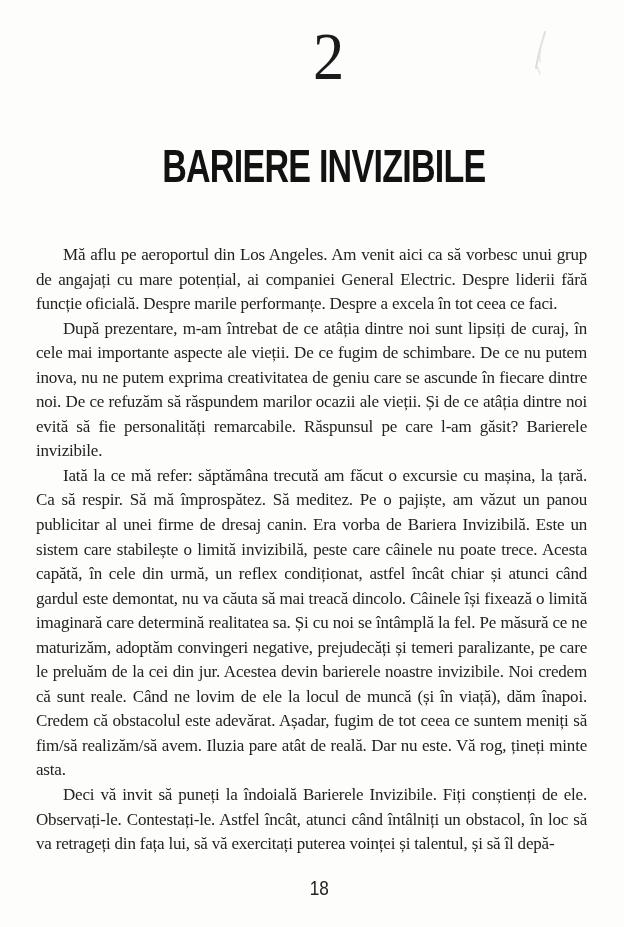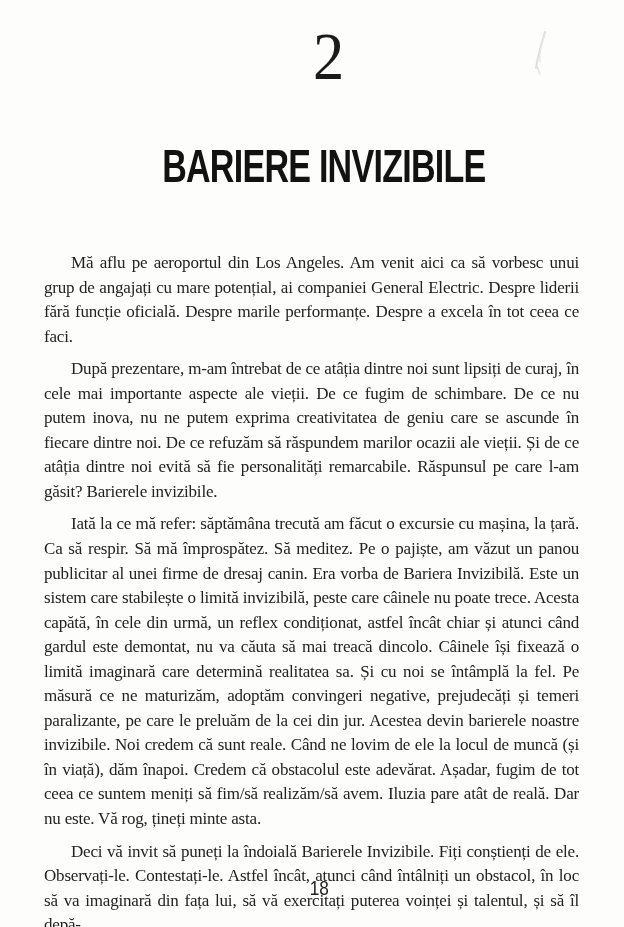--- a/index.html
+++ b/index.html
@@ -62,21 +62,21 @@
     top: 243px;
     left: 36px;
     width: 551px;
     text-align: justify;
     font-size: 17px;
     line-height: 24.55px;
     letter-spacing: -0.2px;
     color: #222222;
   }
   .body-text p {
-    margin: 8px;
+    margin: 0;
     text-indent: 27px;
   }
   .page-number {
     position: absolute;
     top: 876px;
     left: 0;
     right: 0;
     text-align: center;
     padding-left: 18px;
     font-family: "Liberation Sans", sans-serif;
@@ -98,18 +98,18 @@
   <svg class="pencil-mark" viewBox="0 0 34 54">
     <path d="M20 4 C 17 14, 13 26, 11 40" stroke="#d9d9d4" stroke-width="2" fill="none" stroke-linecap="round"></path>
     <path d="M20 6 C 16 16, 14 24, 15 34" stroke="#e3e3de" stroke-width="1.4" fill="none" stroke-linecap="round"></path>
     <path d="M12 38 L 15 46" stroke="#e0e0db" stroke-width="1.4" fill="none" stroke-linecap="round"></path>
   </svg>
 
   <div class="body-text">
     <p>Mă aflu pe aeroportul din Los Angeles. Am venit aici ca să vorbesc unui grup de angajați cu mare potențial, ai companiei General Electric. Despre liderii fără funcție oficială. Despre marile performanțe. Despre a excela în tot ceea ce faci.</p>
     <p>După prezentare, m-am întrebat de ce atâția dintre noi sunt lipsiți de curaj, în cele mai importante aspecte ale vieții. De ce fugim de schimbare. De ce nu putem inova, nu ne putem exprima creativitatea de geniu care se ascunde în fiecare dintre noi. De ce refuzăm să răspundem marilor ocazii ale vieții. Și de ce atâția dintre noi evită să fie personalități remarcabile. Răspunsul pe care l-am găsit? Barierele invizibile.</p>
     <p>Iată la ce mă refer: săptămâna trecută am făcut o excursie cu mașina, la țară. Ca să respir. Să mă împrospătez. Să meditez. Pe o pajiște, am văzut un panou publicitar al unei firme de dresaj canin. Era vorba de Bariera Invizibilă. Este un sistem care stabilește o limită invizibilă, peste care câinele nu poate trece. Acesta capătă, în cele din urmă, un reflex condiționat, astfel încât chiar și atunci când gardul este demontat, nu va căuta să mai treacă dincolo. Câinele își fixează o limită imaginară care determină realitatea sa. Și cu noi se întâmplă la fel. Pe măsură ce ne maturizăm, adoptăm convingeri negative, prejudecăți și temeri paralizante, pe care le preluăm de la cei din jur. Acestea devin barierele noastre invizibile. Noi credem că sunt reale. Când ne lovim de ele la locul de muncă (și în viață), dăm înapoi. Credem că obstacolul este adevărat. Așadar, fugim de tot ceea ce suntem meniți să fim/să realizăm/să avem. Iluzia pare atât de reală. Dar nu este. Vă rog, țineți minte asta.</p>
-    <p>Deci vă invit să puneți la îndoială Barierele Invizibile. Fiți conștienți de ele. Observați-le. Contestați-le. Astfel încât, atunci când întâlniți un obstacol, în loc să va imaginară din fața lui, să vă exercitați puterea voinței și talentul, și să îl depă-</p>
+    <p>Deci vă invit să puneți la îndoială Barierele Invizibile. Fiți conștienți de ele. Observați-le. Contestați-le. Astfel încât, atunci când întâlniți un obstacol, în loc să va retrageți din fața lui, să vă exercitați puterea voinței și talentul, și să îl depă-</p>
   </div>
 
   <div class="page-number">18</div>
 
 </div>
 
 </body></html>

